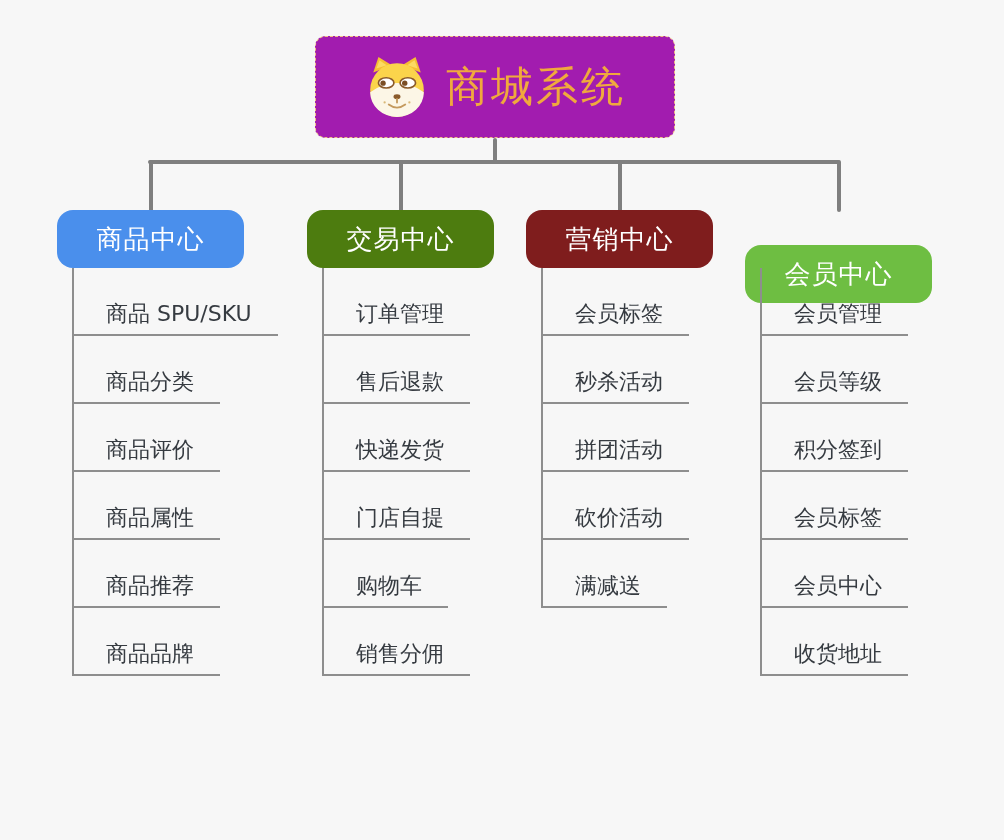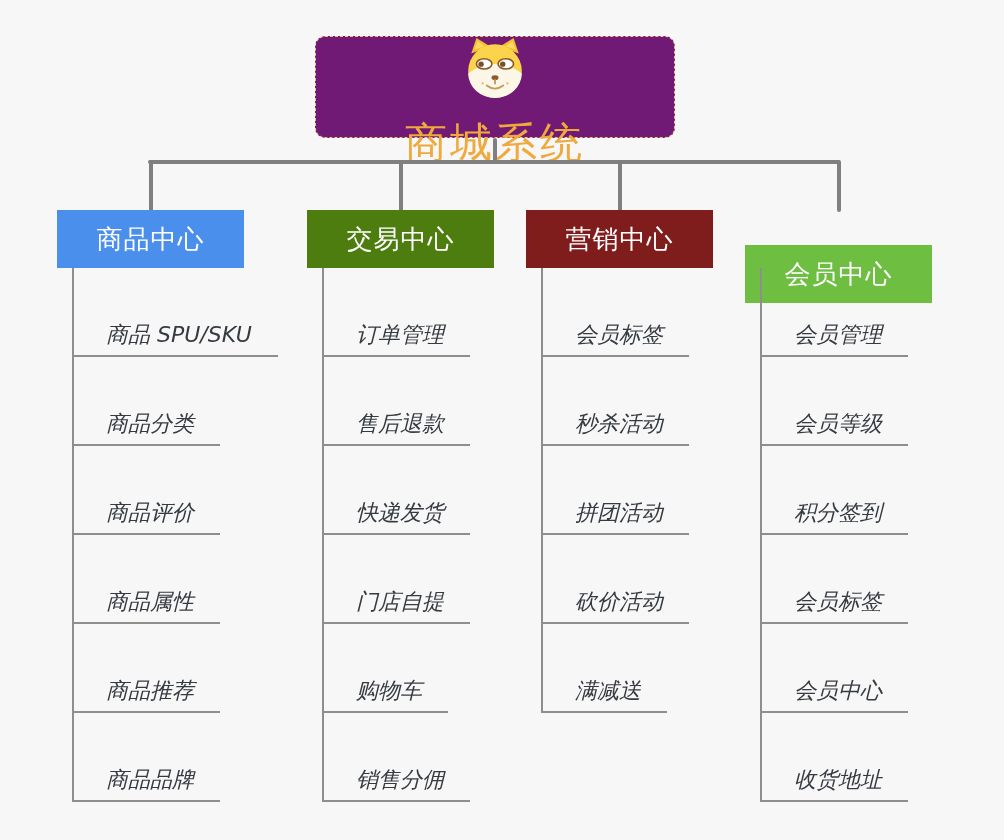--- a/index.html
+++ b/index.html
@@ -15,68 +15,67 @@
     background: #F7F7F7;
     overflow: hidden;
   }
   
   .root-node {
     position: absolute;
     left: 315px;
     top: 36px;
     width: 360px;
     height: 102px;
-    background: #701a75;
+    background: #a21caf;
     border: 1px dashed #F0C183;
     border-radius: 10px;
     box-sizing: border-box;
     display: flex;
     align-items: center;
+    justify-content: center;
     gap: 16px;
-    flex-direction: column;
   }
   .root-title {
     font-size: 42px;
     color: #F0A93D;
     letter-spacing: 3px;
     white-space: nowrap;
   }
   .shiba-icon { width: 66px; height: 62px; flex: 0 0 auto; }
   
   .cline {
     position: absolute;
     background: #7F7F7F;
     border-radius: 2px;
   }
   
   .branch-header {
     position: absolute;
     top: 210px;
     width: 187px;
     height: 58px;
-    border-radius: 0;
+    border-radius: 16px;
     color: #FFFFFF;
     font-size: 26px;
     letter-spacing: 1px;
     display: flex;
     align-items: center;
     justify-content: center;
     white-space: nowrap;
   }
   
   .branch-column {
     position: absolute;
     top: 268px;
     border-left: 2px solid #8E8E8E;
   }
   .child-item {
-    height: 89px;
+    height: 68px;
     display: flex;
     align-items: flex-end;
-    font-style: italic;
   }
   .child-label {
     display: inline-block;
     border-bottom: 2px solid #8E8E8E;
     padding: 0 26px 8px 32px;
     font-size: 22px;
     color: #363B41;
     white-space: nowrap;
     line-height: 1.1;
   }

